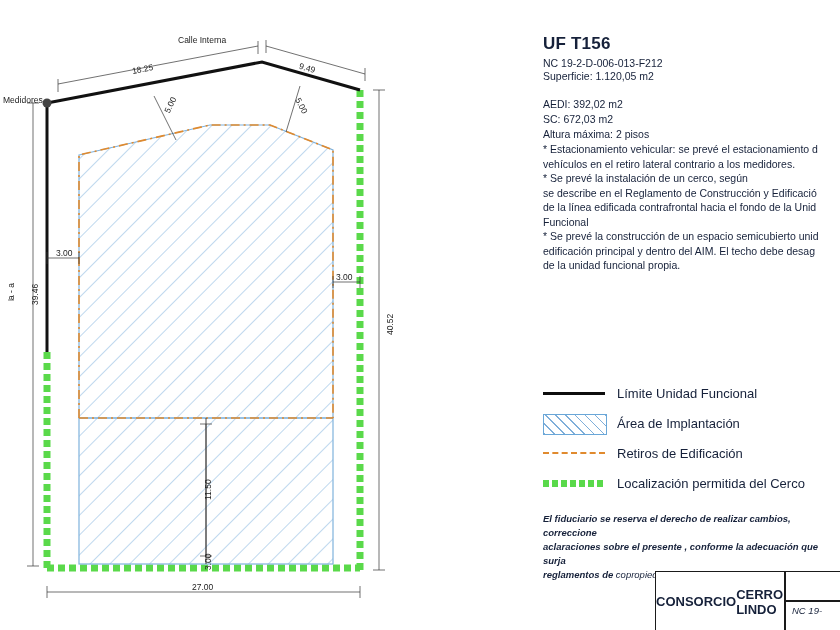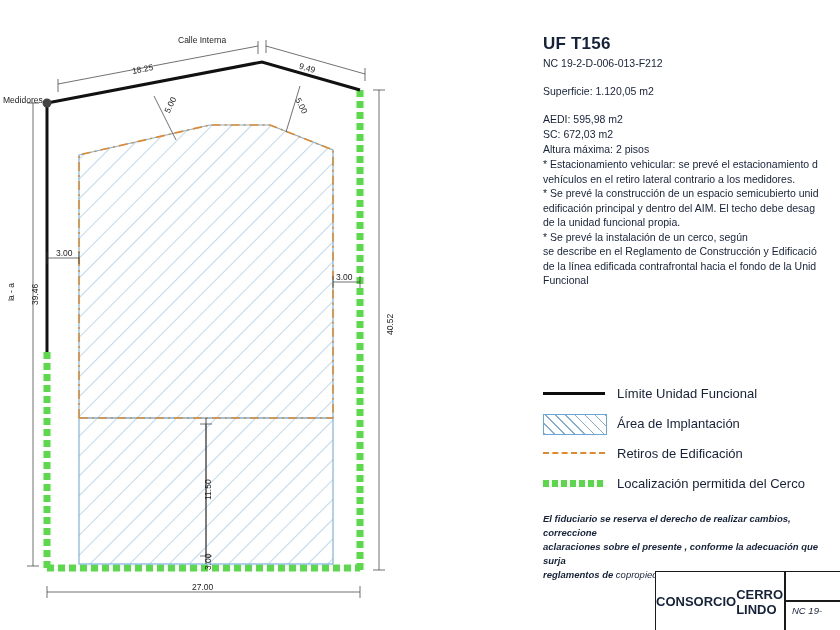--- a/index.html
+++ b/index.html
@@ -21,21 +21,21 @@
   .rot-90{transform:rotate(-90deg);transform-origin:left top;}
   .rot-65{transform:rotate(-63deg);transform-origin:left top;}
   .rot65{transform:rotate(62deg);transform-origin:left top;}
 
   .toplabel{position:absolute;font-size:8.5px;color:#222;white-space:nowrap;}
 
   
   .panel{position:absolute;left:543px;top:34px;width:297px;}
   .uf-title{font-size:17px;font-weight:bold;color:#16213a;letter-spacing:.2px;}
   .uf-sub{font-size:10.5px;color:#16213a;margin-top:3px;}
-  .blk{font-size:10.5px;color:#16213a;margin-top:15px;line-height:15px;}
+  .blk{font-size:10.5px;color:#16213a;line-height:15px;}
   .blk.tight{margin-top:13px;}
   .note{font-size:10.5px;color:#16213a;line-height:14.5px;}
 
   
   .legend{position:absolute;left:543px;top:378px;width:300px;}
   .legrow{display:flex;align-items:center;height:30px;}
   .legkey{width:62px;height:22px;position:relative;flex:none;margin-right:12px;}
   .legtext{font-size:13px;color:#16213a;}
   .k-limit{position:absolute;left:0;top:10px;width:62px;height:3px;background:#0d0d0d;}
   .k-area{position:absolute;left:0;top:2px;width:62px;height:19px;border:1px solid #6aa7d8;background:
@@ -159,42 +159,42 @@
     <div class="dimlabel rot-90" style="left:203px;top:570px;">3.00</div>
   </div>
 
   <div class="panel">
     <div class="uf-title">UF T156</div>
     <div class="uf-sub">NC 19-2-D-006-013-F212</div>
 
     <div class="blk">Superficie: 1.120,05 m2</div>
 
     <div class="blk tight">
-      <div>AEDI:  595,98 m2</div>
+      <div>AEDI:  392,02 m2</div>
       <div>SC: 672,03 m2</div>
       <div>Altura máxima: 2 pisos</div>
     </div>
 
     <div class="note">
       <div>* Estacionamiento vehicular: se prevé el estacionamiento d</div>
       <div>vehículos en el retiro lateral contrario a los medidores.</div>
-    </div>
-
-    <div class="note">
-      <div>* Se prevé la construcción de un espacio semicubierto unid</div>
-      <div>edificación principal y dentro del AIM. El techo debe desag</div>
-      <div>de la unidad funcional propia.</div>
     </div>
 
     <div class="note">
       <div>* Se prevé la instalación de un cerco, según</div>
       <div>se describe en el Reglamento de Construcción y Edificació</div>
       <div>de la línea edificada contrafrontal hacia el fondo de la Unid</div>
       <div>Funcional</div>
     </div>
+
+    <div class="note">
+      <div>* Se prevé la construcción de un espacio semicubierto unid</div>
+      <div>edificación principal y dentro del AIM. El techo debe desag</div>
+      <div>de la unidad funcional propia.</div>
+    </div>
   </div>
 
   <div class="legend">
     <div class="legrow">
       <div class="legkey">
           <div class="k-limit"></div>
         </div>
       <div class="legtext">Límite Unidad Funcional</div>
     </div>
     <div class="legrow">

